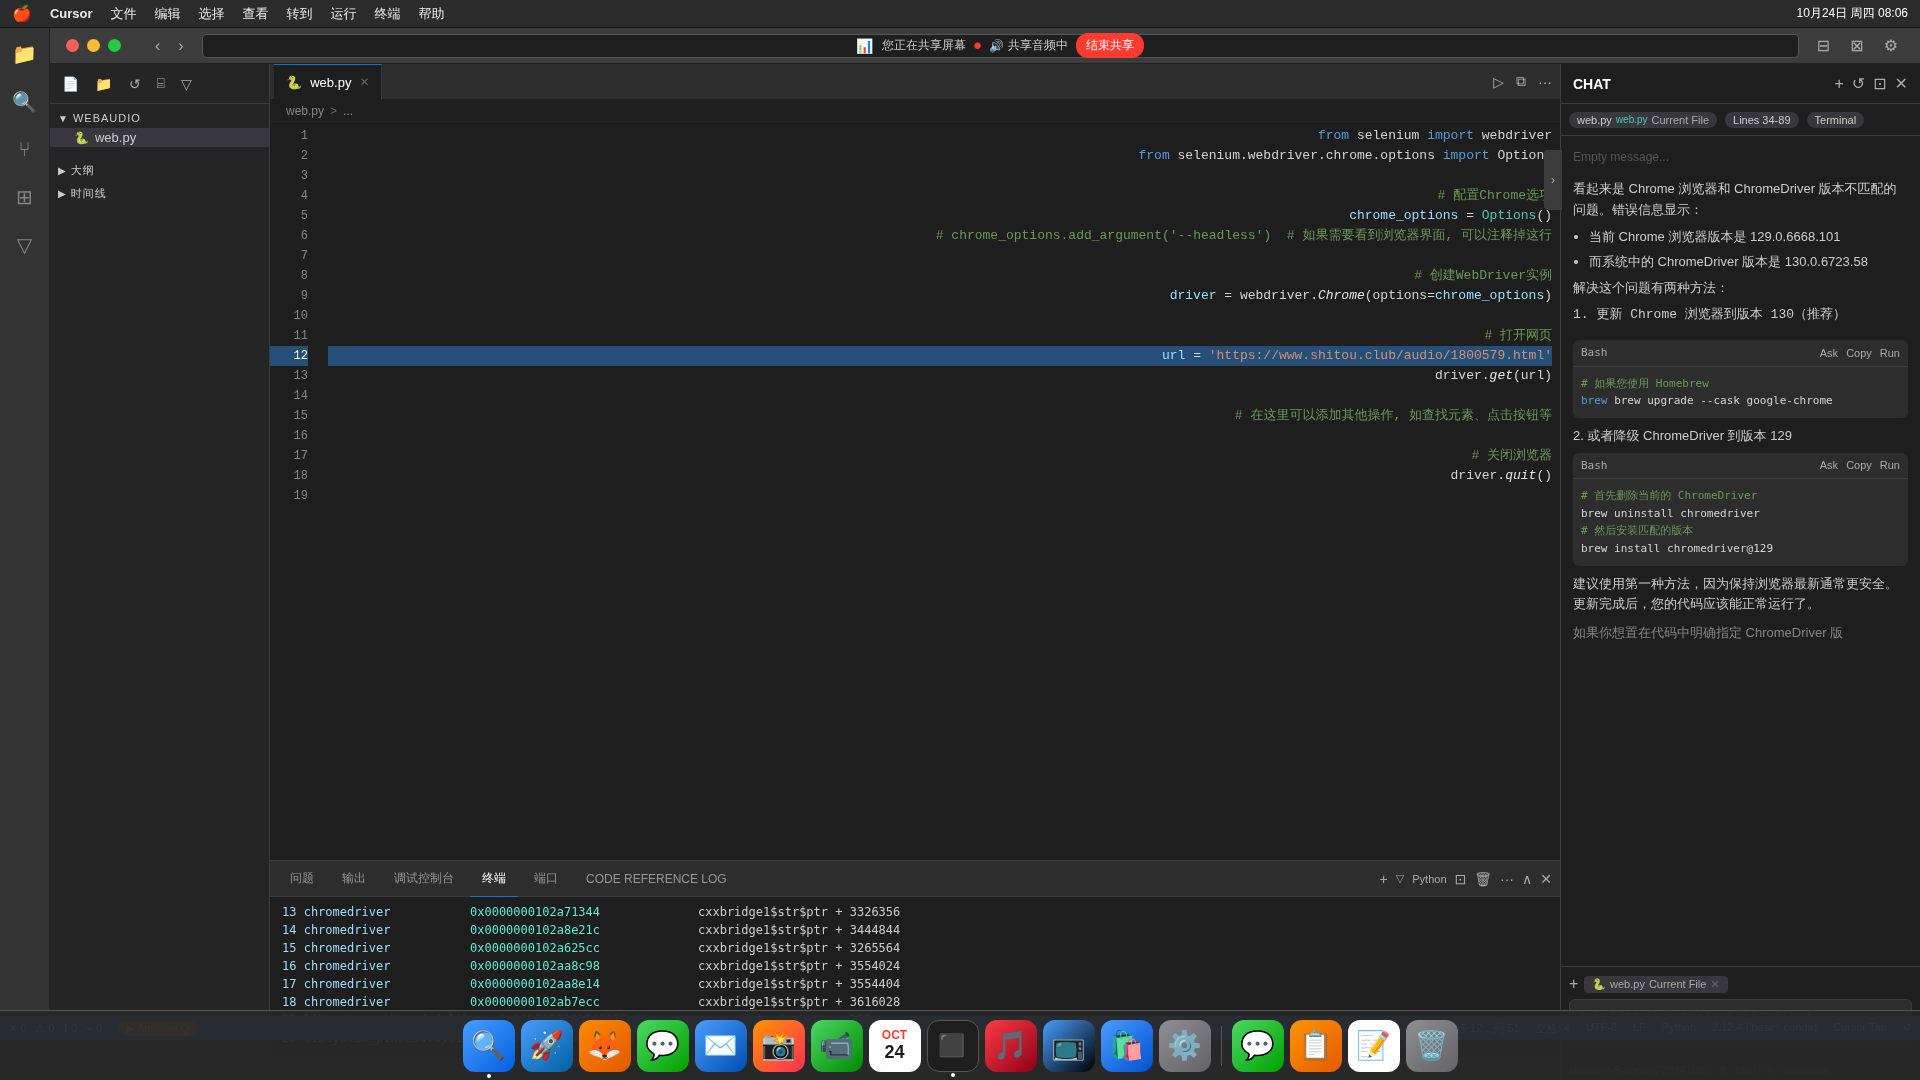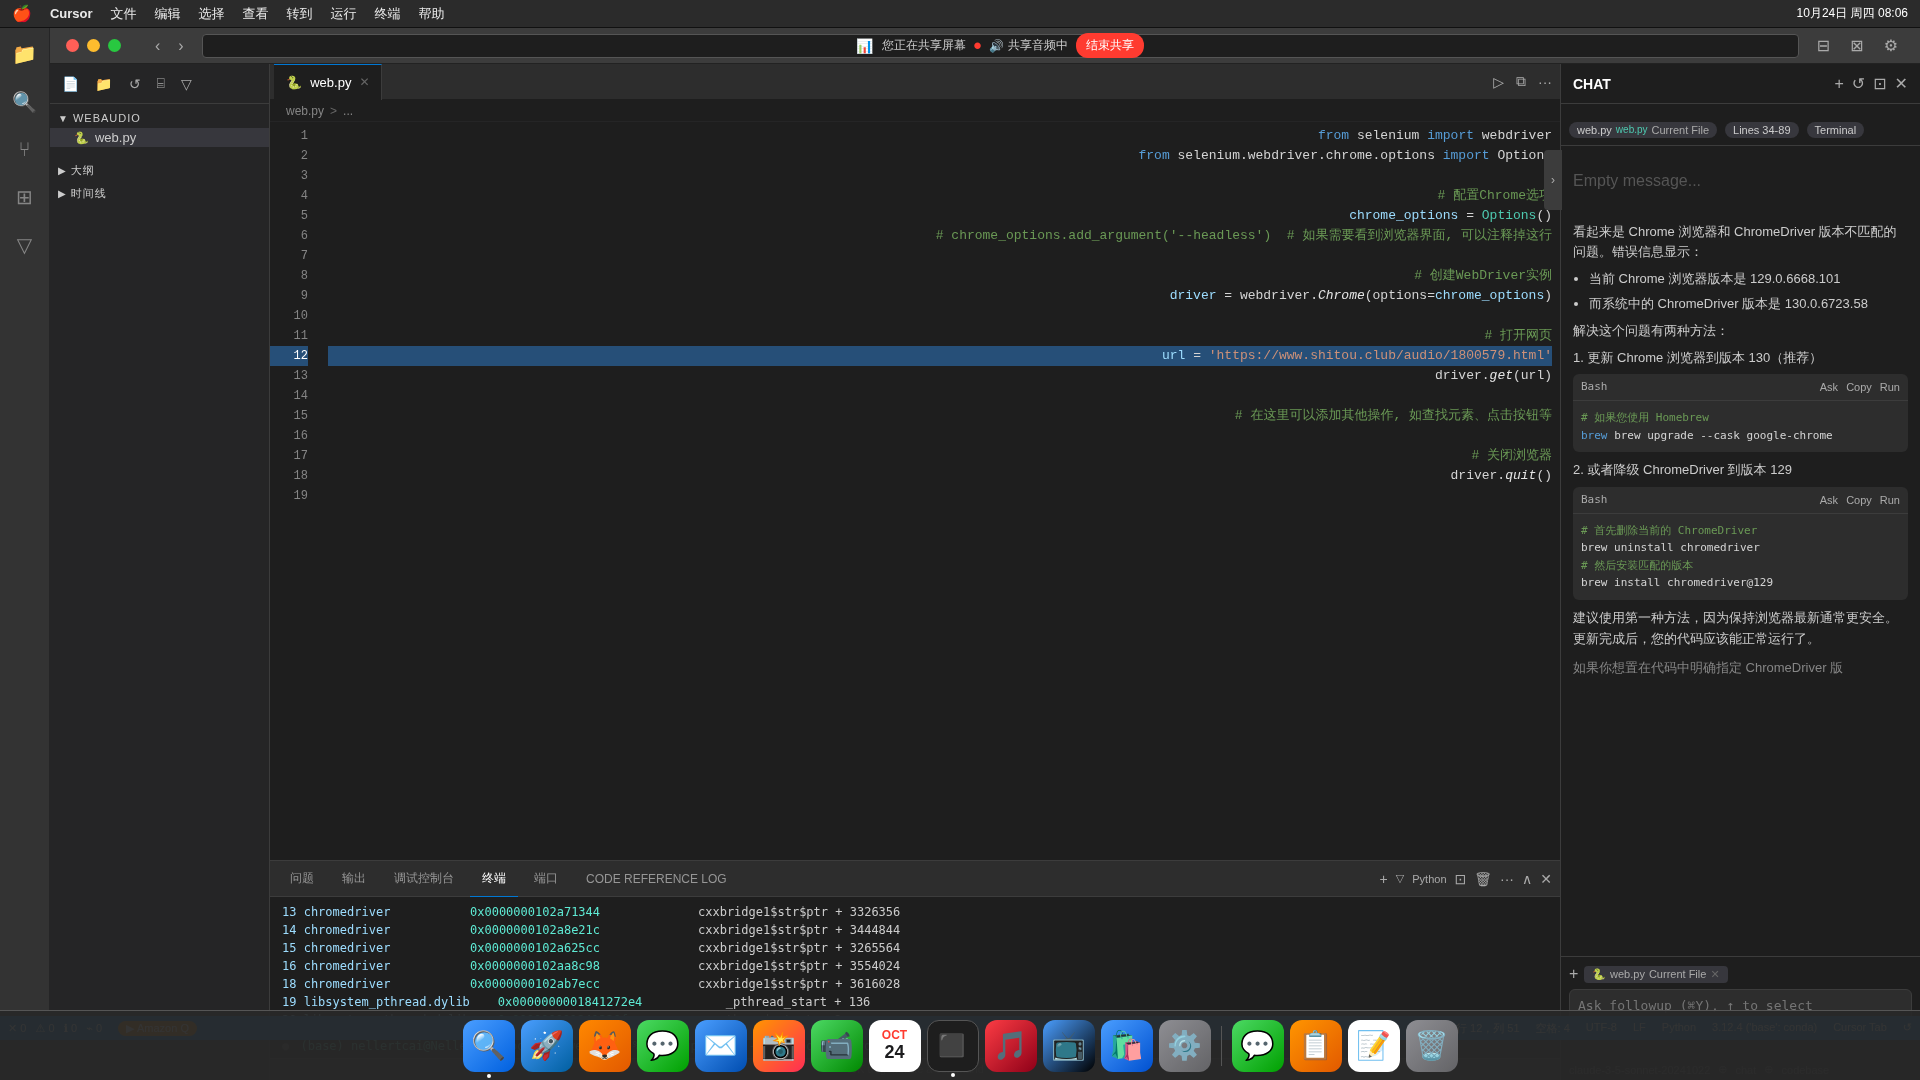--- a/index.html
+++ b/index.html
@@ -123,21 +123,21 @@
     }
     .terminal-line { display: flex; gap: 28px; }
     .term-col1 { min-width: 160px; color: #9cdcfe; }
     .term-col2 { min-width: 200px; color: #5eead4; }
     .term-col3 { color: #ccc; }
     .terminal-prompt { color: #4ec9b0; }
 
     
     .chat-panel {
       width: 360px; background: #1e1e1e; border-left: 1px solid #3c3c3c;
-      display: flex; flex-direction: column; gap: 10px;
+      display: flex; flex-direction: column;
     }
     .chat-header {
       height: 40px; display: flex; align-items: center; padding: 0 12px;
       border-bottom: 1px solid #3c3c3c; gap: 8px;
     }
     .chat-title { font-size: 14px; color: #fff; font-weight: 600; flex: 1; }
     .chat-header-btn { background: none; border: none; color: #aaa; cursor: pointer; font-size: 16px; }
     .chat-toolbar {
       height: 32px; display: flex; align-items: center; padding: 0 8px;
       border-bottom: 1px solid #3c3c3c; font-size: 12px; gap: 8px;
@@ -433,20 +433,25 @@
               <span class="term-col1">15  chromedriver</span>
               <span class="term-col2">0x0000000102a625cc</span>
               <span class="term-col3">cxxbridge1$str$ptr + 3265564</span>
             </div>
             <div class="terminal-line">
               <span class="term-col1">16  chromedriver</span>
               <span class="term-col2">0x0000000102aa8c98</span>
               <span class="term-col3">cxxbridge1$str$ptr + 3554024</span>
             </div>
             <div class="terminal-line">
+              <span class="term-col1">17  chromedriver</span>
+              <span class="term-col2">0x0000000102aa8e14</span>
+              <span class="term-col3">cxxbridge1$str$ptr + 3554404</span>
+            </div>
+            <div class="terminal-line">
               <span class="term-col1">18  chromedriver</span>
               <span class="term-col2">0x0000000102ab7ecc</span>
               <span class="term-col3">cxxbridge1$str$ptr + 3616028</span>
             </div>
             <div class="terminal-line">
               <span class="term-col1">19  libsystem_pthread.dylib</span>
               <span class="term-col2">0x0000000001841272e4</span>
               <span class="term-col3">_pthread_start + 136</span>
             </div>
             <div class="terminal-line">
@@ -485,31 +490,31 @@
           <div class="chat-context-pill">
             <span>Lines 34-89</span>
           </div>
           <div class="chat-context-pill">
             <span>Terminal</span>
           </div>
         </div>
 
         <div class="chat-messages">
 
-          <div style="color:#555; font-size:16px; margin-bottom:28px;">Empty message...</div>
+          <div style="color:#555; font-size:12px; margin-bottom:12px;">Empty message...</div>
 
           <div class="chat-msg">
             <p>看起来是 Chrome 浏览器和 ChromeDriver 版本不匹配的问题。错误信息显示：</p>
             <ul>
               <li>当前 Chrome 浏览器版本是 129.0.6668.101</li>
               <li>而系统中的 ChromeDriver 版本是 130.0.6723.58</li>
             </ul>
             <p>解决这个问题有两种方法：</p>
 
-            <p style="margin-bottom:6px;">1. 更新 Chrome 浏览器到版本 130（推荐）</p>
+            <p style="margin-bottom:14px;font-family:Liberation Mono, monospace;">1. 更新 Chrome 浏览器到版本 130（推荐）</p>
             <div class="code-block">
               <div class="code-block-header">
                 <span style="color:#aaa; font-size:11px;">Bash</span>
                 <div class="code-block-actions">
                   <button class="code-block-btn">Ask</button>
                   <button class="code-block-btn">Copy</button>
                   <button class="code-block-btn">Run</button>
                 </div>
               </div>
               <div class="code-block-body">

